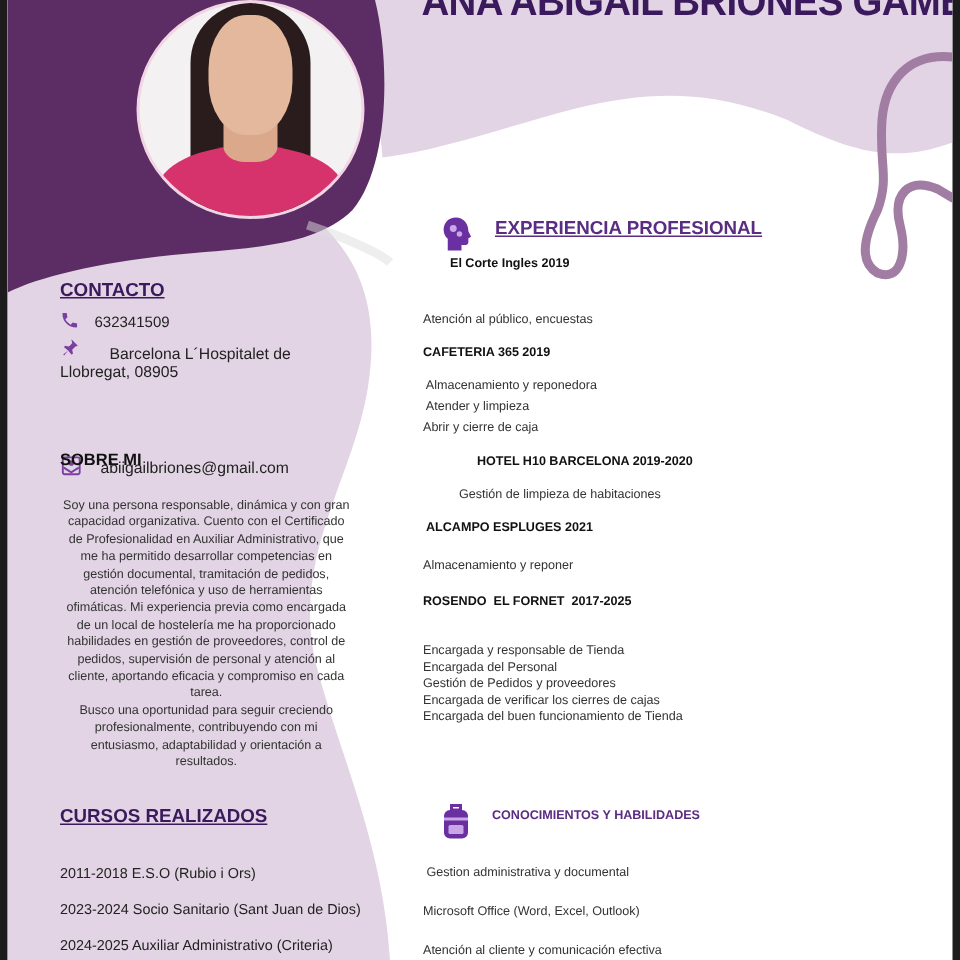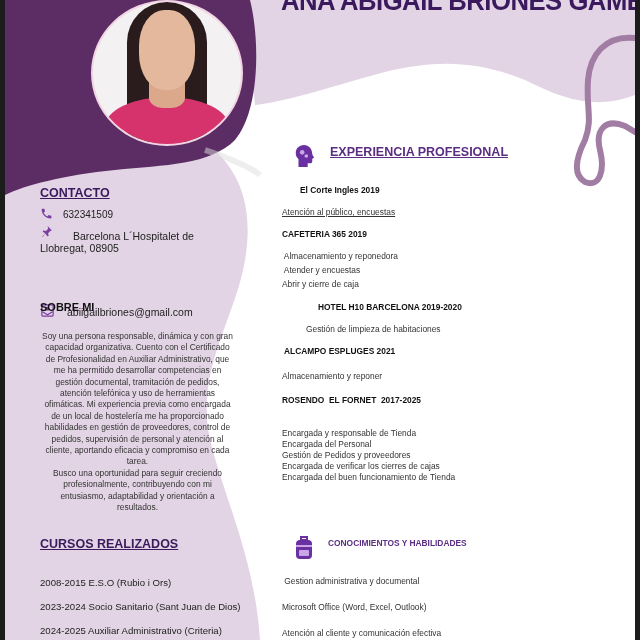--- a/index.html
+++ b/index.html
@@ -82,39 +82,39 @@
     <span style="margin-left:12px;font-size:10.5px;">abiigailbriones@gmail.com</span>
   </div>
 
   <div class="left-text" style="left:35px;top:301px;font-size:11px;font-weight:bold;color:#111;">SOBRE MI</div>
   <div class="about">
     <div>Soy una persona responsable, dinámica y con gran capacidad organizativa. Cuento con el Certificado de Profesionalidad en Auxiliar Administrativo, que me ha permitido desarrollar competencias en gestión documental, tramitación de pedidos, atención telefónica y uso de herramientas ofimáticas. Mi experiencia previa como encargada de un local de hostelería me ha proporcionado habilidades en gestión de proveedores, control de pedidos, supervisión de personal y atención al cliente, aportando eficacia y compromiso en cada tarea.</div>
     <div>Busco una oportunidad para seguir creciendo profesionalmente, contribuyendo con mi entusiasmo, adaptabilidad y orientación a resultados.</div>
   </div>
 
   <div class="sect-title" style="left:35px;top:537px;font-size:12.5px;">CURSOS REALIZADOS</div>
-  <div class="course" style="top:577px;">2008-2015  E.S.O (Rubio i Ors)</div>
+  <div class="course" style="top:577px;">2011-2018  E.S.O (Rubio i Ors)</div>
   <div class="course" style="top:601px;">2023-2024 Socio Sanitario (Sant Juan de Dios)</div>
   <div class="course" style="top:625px;">2024-2025 Auxiliar Administrativo (Criteria)</div>
 
   <span class="icon" style="position:absolute;left:288px;top:144px;">
     <svg width="22" height="24" viewBox="0 0 24 26">
         <path d="M12 1C6.5 1 3 5 3 10c0 3 1.5 5 3 6.5V25h10v-4h3c1 0 2-1 2-2v-3l2-1-2-4C21 5 17 1 12 1z" fill="#6a2fa0"></path>
         <circle cx="10" cy="9" r="2.5" fill="#c9a7e6"></circle>
         <circle cx="14.5" cy="13" r="2" fill="#c9a7e6"></circle>
       </svg>
   </span>
   <div class="exp-head">EXPERIENCIA PROFESIONAL</div>
 
-  <div class="r-bold" style="top:185px;padding-left:18px;">El Corte Ingles 2019</div>
-  <div class="r-text" style="top:207px;text-decoration:underline;">Atención al público, encuestas</div>
+  <div class="r-bold" style="top:170px;padding-left:18px;">El Corte Ingles 2019</div>
+  <div class="r-text" style="top:207px;">Atención al público, encuestas</div>
 
   <div class="r-bold" style="top:229px;">CAFETERIA 365 2019</div>
   <div class="r-text" style="top:251px;white-space:pre;"> Almacenamiento y reponedora</div>
-  <div class="r-text" style="top:265px;white-space:pre;"> Atender y encuestas</div>
+  <div class="r-text" style="top:265px;white-space:pre;"> Atender y limpieza</div>
   <div class="r-text" style="top:279px;">Abrir y cierre de caja</div>
 
   <div class="r-bold" style="top:302px;padding-left:36px;">HOTEL H10 BARCELONA 2019-2020</div>
   <div class="r-text" style="top:324px;margin-left:24px;">Gestión de limpieza de habitaciones</div>
 
   <div class="r-bold" style="top:346px;white-space:pre;"> ALCAMPO ESPLUGES 2021</div>
   <div class="r-text" style="top:371px;">Almacenamiento y reponer</div>
 
   <div class="r-bold" style="top:395px;white-space:pre;">ROSENDO  EL FORNET  2017-2025</div>
   <div class="r-text" style="top:428px;">Encargada y responsable de Tienda</div>

